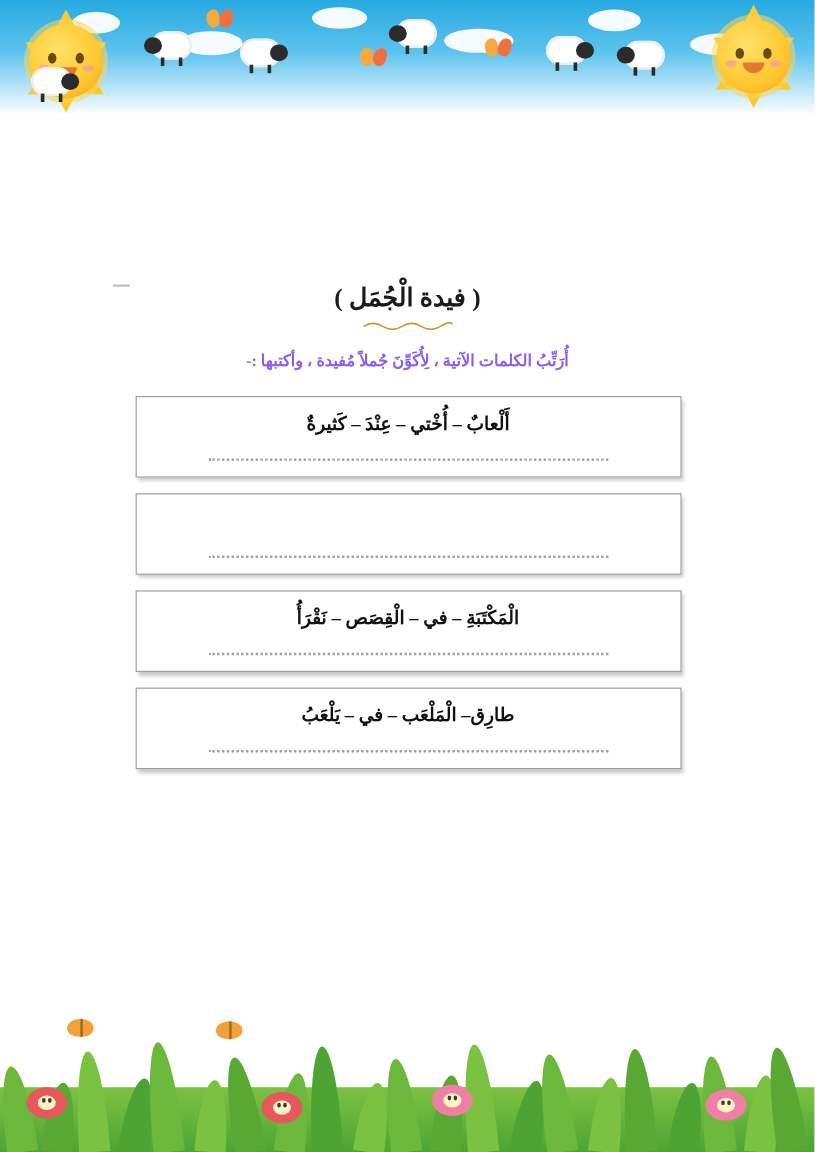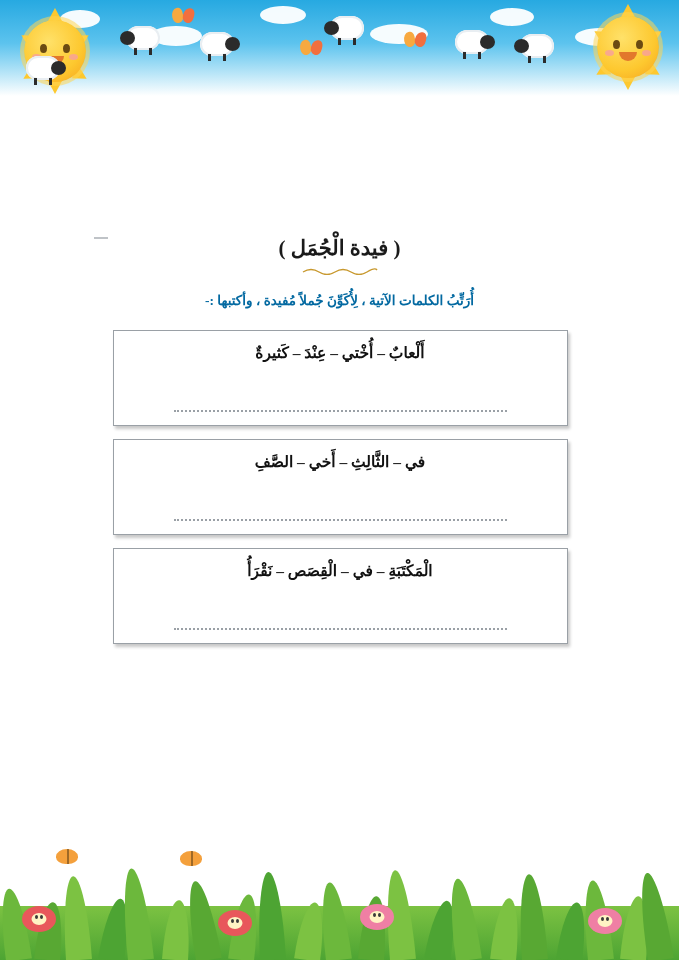--- a/index.html
+++ b/index.html
@@ -275,34 +275,34 @@
   }
   .title-underline svg { display: block; }
 
   .instruction {
     position: absolute;
     top: 292px;
     width: 679px;
     text-align: center;
     font-size: 13.5px;
     font-weight: bold;
-    color: #0369a1;
+    color: #8b5cf6;
   }
 
   .boxes {
     position: absolute;
     top: 330px;
     left: 50px;
     width: 580px;
   }
   .qbox {
     position: relative;
     width: 455px;
     margin: 0 auto 13px auto;
-    height: 96px;
+    height: 68px;
     border: 1.5px solid #9aa0a6;
     box-shadow: 2px 3px 3px rgba(0,0,0,.22);
     background: #ffffff;
     box-sizing: border-box;
   }
   .qbox .words {
     position: absolute;
     top: 13px;
     width: 100%;
     text-align: center;
@@ -426,29 +426,32 @@
     <div class="instruction">أُرَتِّبُ الكلمات الآتية ، لِأُكَوِّنَ جُملاً مُفيدة ، وأكتبها :-</div>
 
     <div class="boxes">
 
       <div class="qbox">
         <div class="words">أَلْعابٌ – أُخْتي – عِنْدَ – كَثيرةٌ</div>
         <div class="answer-line"></div>
       </div>
 
       <div class="qbox">
-        <div class="words">في – الثَّالِثِ – أَخي – الصَّفِ</div>
         <div class="answer-line"></div>
       </div>
 
       <div class="qbox">
         <div class="words">الْمَكْتَبَةِ – في – الْقِصَص – نَقْرَأُ</div>
         <div class="answer-line"></div>
       </div>
 
+      <div class="qbox">
+        <div class="words">طارِق– الْمَلْعَب – في – يَلْعَبُ</div>
+        <div class="answer-line"></div>
+      </div>
 
 
     </div>
   </div>
 
   <div class="grass-band">
     <div class="grass-base"></div>
 
     <div class="blade" style="left:6px;height:72px;background:#6cb83c;transform:rotate(-8deg);"></div>
     <div class="blade" style="left:34px;height:58px;background:#58a833;transform:rotate(6deg);"></div>

